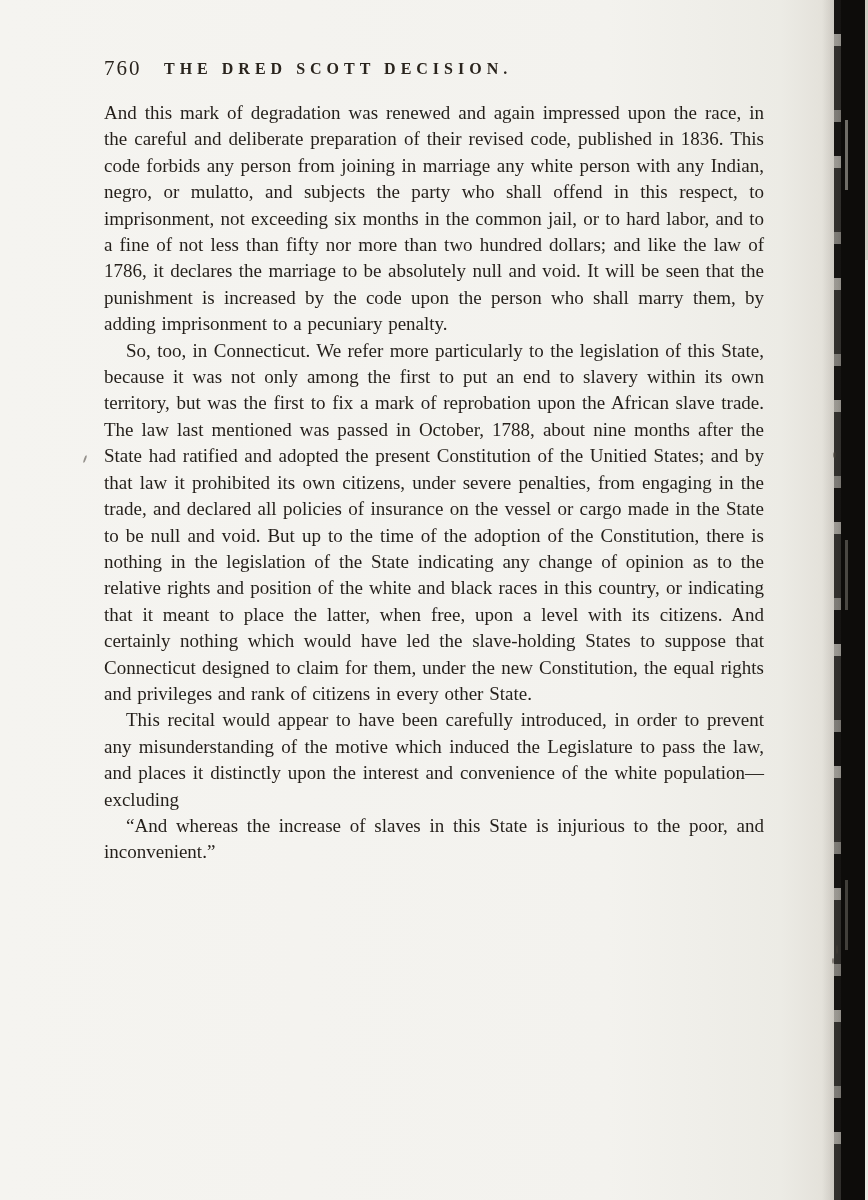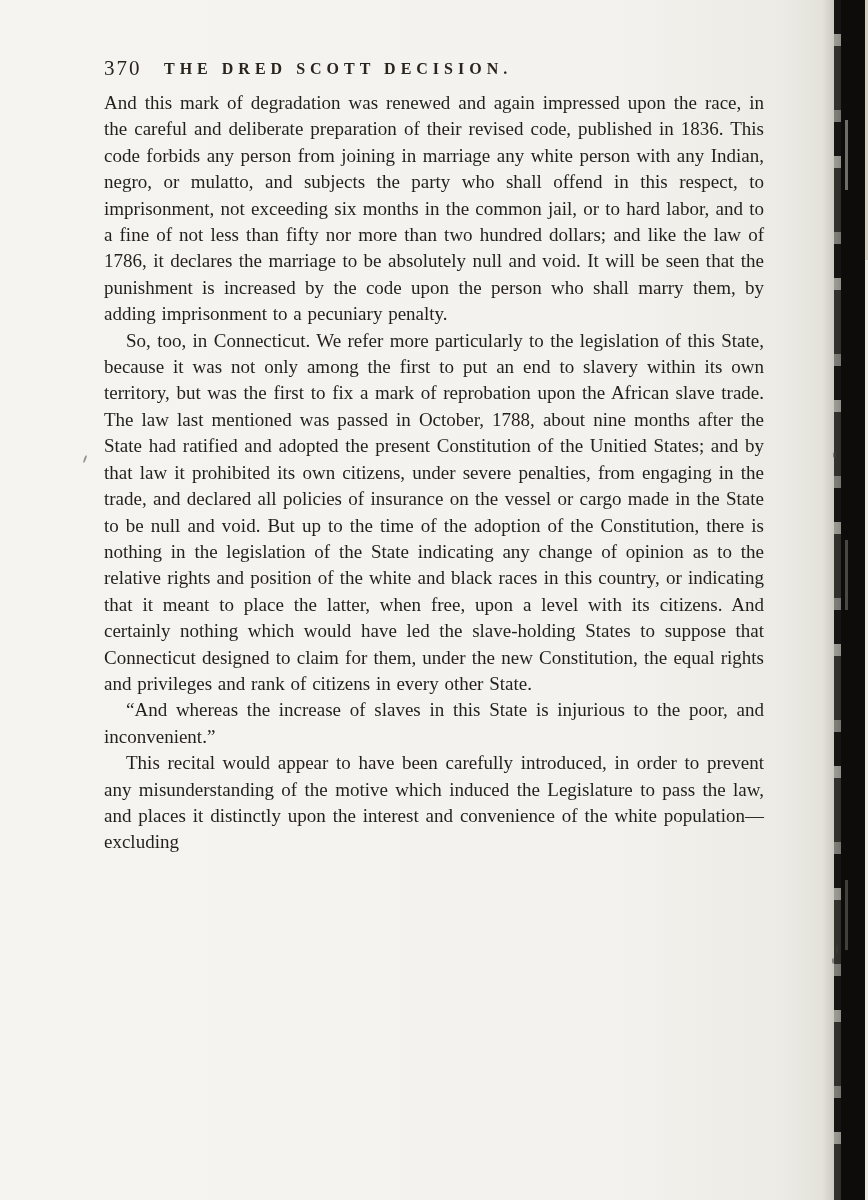--- a/index.html
+++ b/index.html
@@ -44,21 +44,21 @@
     right: 60px;
     top: 8px;
     text-align: left;
     font-size: 16px;
     font-weight: bold;
     letter-spacing: 5px;
     color: #2a241d;
     white-space: nowrap;
   }
   .body-text {
-    margin-top: 4px;
+    margin-top: 14px;
     font-size: 19px;
     line-height: 26.4px;
     text-align: justify;
   }
   .body-text p {
     margin: 0;
     word-spacing: 1px;
   }
   .body-text p.indent {
     text-indent: 22px;
@@ -132,29 +132,29 @@
   .speck.s4 { left: 84px; top: 455px; width: 2px; height: 8px; transform: rotate(20deg); }
 </style>
 </head>
 <body>
 
 <div class="page">
 
   <div class="text-block">
 
     <div class="header-row">
-      <span class="page-number">370</span>
+      <span class="page-number">760</span>
       <span class="running-header">THE DRED SCOTT DECISION.</span>
     </div>
 
     <div class="body-text">
       <p>And this mark of degradation was renewed and again impressed upon the race, in the careful and deliberate preparation of their revised code, published in 1836.  This code forbids any person from joining in marriage any white person with any Indian, negro, or mulatto, and subjects the party who shall offend in this respect, to imprisonment, not exceeding six months in the common jail, or to hard labor, and to a fine of not less than fifty nor more than two hundred dollars; and like the law of 1786, it declares the marriage to be absolutely null and void.  It will be seen that the punishment is increased by the code upon the person who shall marry them, by adding imprisonment to a pecuniary penalty.</p>
       <p class="indent">So, too, in Connecticut.  We refer more particularly to the legislation of this State, because it was not only among the first to put an end to slavery within its own territory, but was the first to fix a mark of reprobation upon the African slave trade.  The law last mentioned was passed in October, 1788, about nine months after the State had ratified and adopted the present Constitution of the Unitied States; and by that law it prohibited its own citizens, under severe penalties, from engaging in the trade, and declared all policies of insurance on the vessel or cargo made in the State to be null and void.  But up to the time of the adoption of the Constitution, there is nothing in the legislation of the State indicating any change of opinion as to the relative rights and position of the white and black races in this country, or indicating that it meant to place the latter, when free, upon a level with its citizens.  And certainly nothing which would have led the slave-holding States to suppose that Connecticut designed to claim for them, under the new Constitution, the equal rights and privileges and rank of citizens in every other State.</p>
+      <p class="indent">This recital would appear to have been carefully introduced, in order to prevent any misunderstanding of the motive which induced the Legislature to pass the law, and places it distinctly upon the interest and convenience of the white population—excluding</p>
       <p class="indent">“And whereas the increase of slaves in this State is injurious to the poor, and inconvenient.”</p>
-      <p class="indent">This recital would appear to have been carefully introduced, in order to prevent any misunderstanding of the motive which induced the Legislature to pass the law, and places it distinctly upon the interest and convenience of the white population—excluding</p>
     </div>
 
   </div>
 
   <div class="binding-edge">
     <div class="binding-shadow"></div>
     <div class="binding-bar"></div>
     <div class="binding-white-sliver"></div>
   </div>
 

